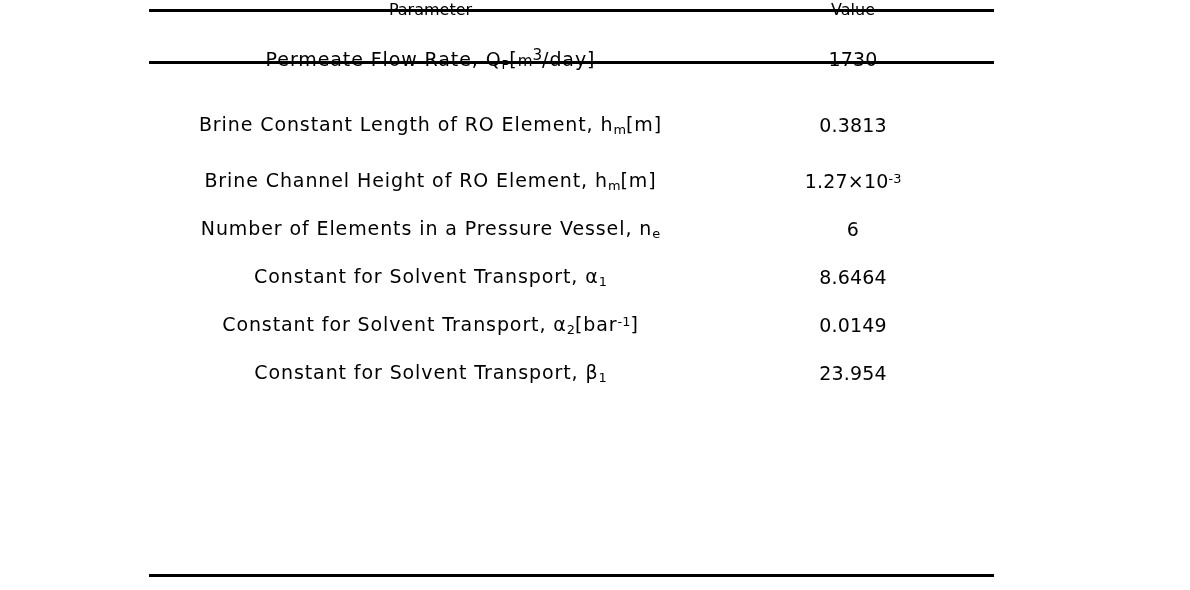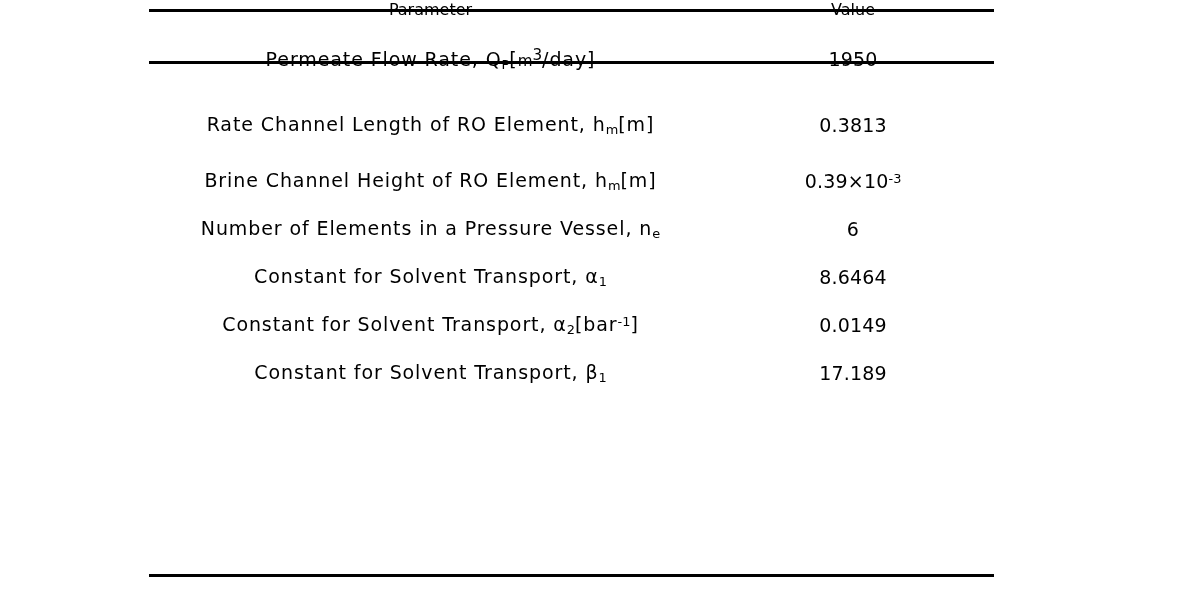--- a/index.html
+++ b/index.html
@@ -103,51 +103,51 @@
     <thead>
       <tr class="hdr-row">
         <th>Parameter</th>
         <th>Value</th>
       </tr>
     </thead>
     <tbody>
 
       <tr class="body-row first-gap">
         <td><span class="nowrap"><span>Permeate Flow Rate,</span> <span>Q</span><sub>P</sub><span>[</span><span class="unit-cu">m</span><sup class="unit-cu">3</sup><span>/day</span><span>]</span></span></td>
-        <td class="val">1950</td>
+        <td class="val">1730</td>
       </tr>
 
 
       <tr class="body-row h-wide2">
-        <td><span class="nowrap"><span>Rate Channel Length of RO Element,</span> <span>h</span><sub>m</sub><span>[</span><span>m</span><span>]</span></span></td>
+        <td><span class="nowrap"><span>Brine Constant Length of RO Element,</span> <span>h</span><sub>m</sub><span>[</span><span>m</span><span>]</span></span></td>
         <td class="val">0.3813</td>
       </tr>
 
       <tr class="body-row h-tight">
         <td><span class="nowrap"><span>Brine Channel Height of RO Element,</span> <span>h</span><sub>m</sub><span>[</span><span>m</span><span>]</span></span></td>
-        <td class="val"><span class="nowrap"><span>0.39×10</span><sup>-3</sup></span></td>
+        <td class="val"><span class="nowrap"><span>1.27×10</span><sup>-3</sup></span></td>
       </tr>
 
 
       <tr class="body-row h-tight">
         <td><span class="nowrap"><span>Number of Elements in a Pressure Vessel,</span> <span>n</span><sub>e</sub></span></td>
         <td class="val">6</td>
       </tr>
 
       <tr class="body-row h-tight">
         <td><span class="nowrap"><span>Constant for Solvent Transport,</span> <span>α</span><sub>1</sub></span></td>
         <td class="val">8.6464</td>
       </tr>
 
       <tr class="body-row h-tight">
         <td><span class="nowrap"><span>Constant for Solvent Transport,</span> <span>α</span><sub>2</sub><span>[</span><span>bar</span><sup>-1</sup><span>]</span></span></td>
         <td class="val">0.0149</td>
       </tr>
 
       <tr class="body-row h-tight">
         <td><span class="nowrap"><span>Constant for Solvent Transport,</span> <span>β</span><sub>1</sub></span></td>
-        <td class="val">17.189</td>
+        <td class="val">23.954</td>
       </tr>
 
 
     </tbody>
   </table>
 </div>
 
 </body></html>

